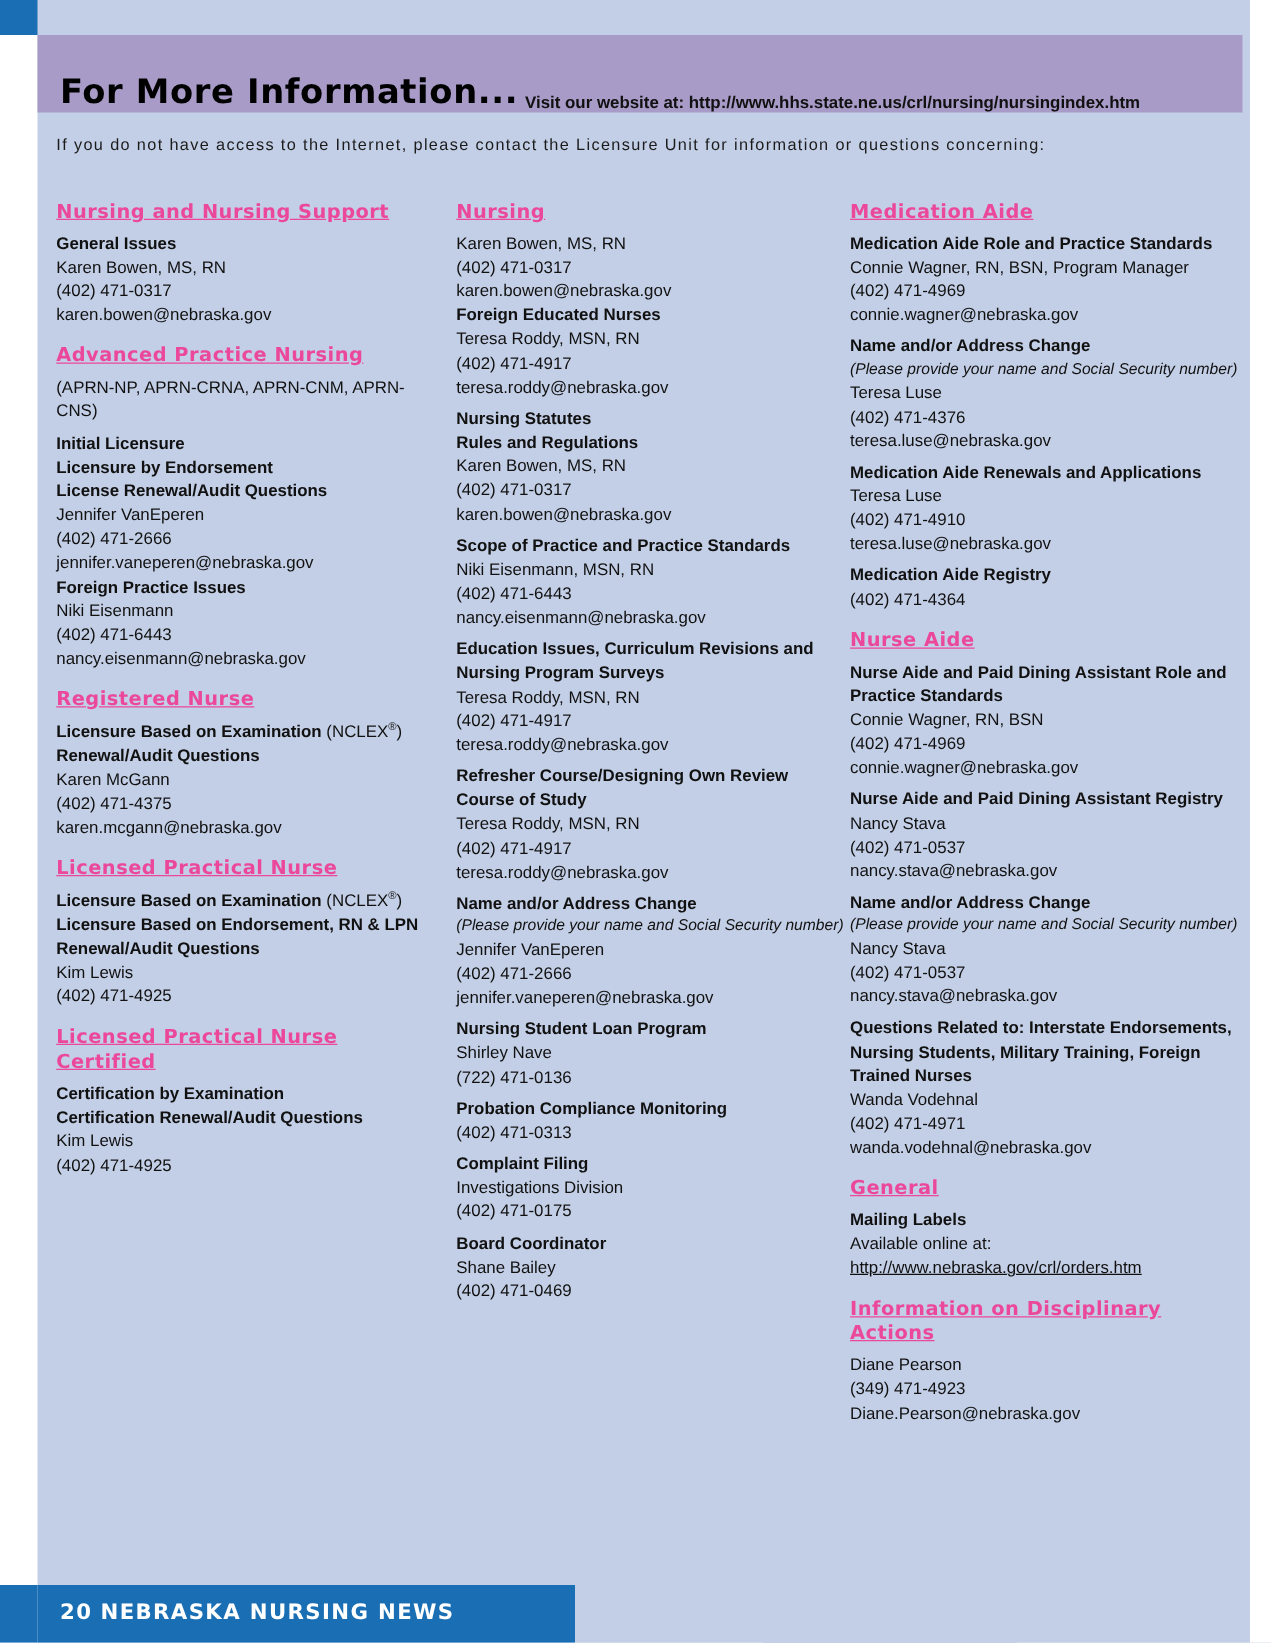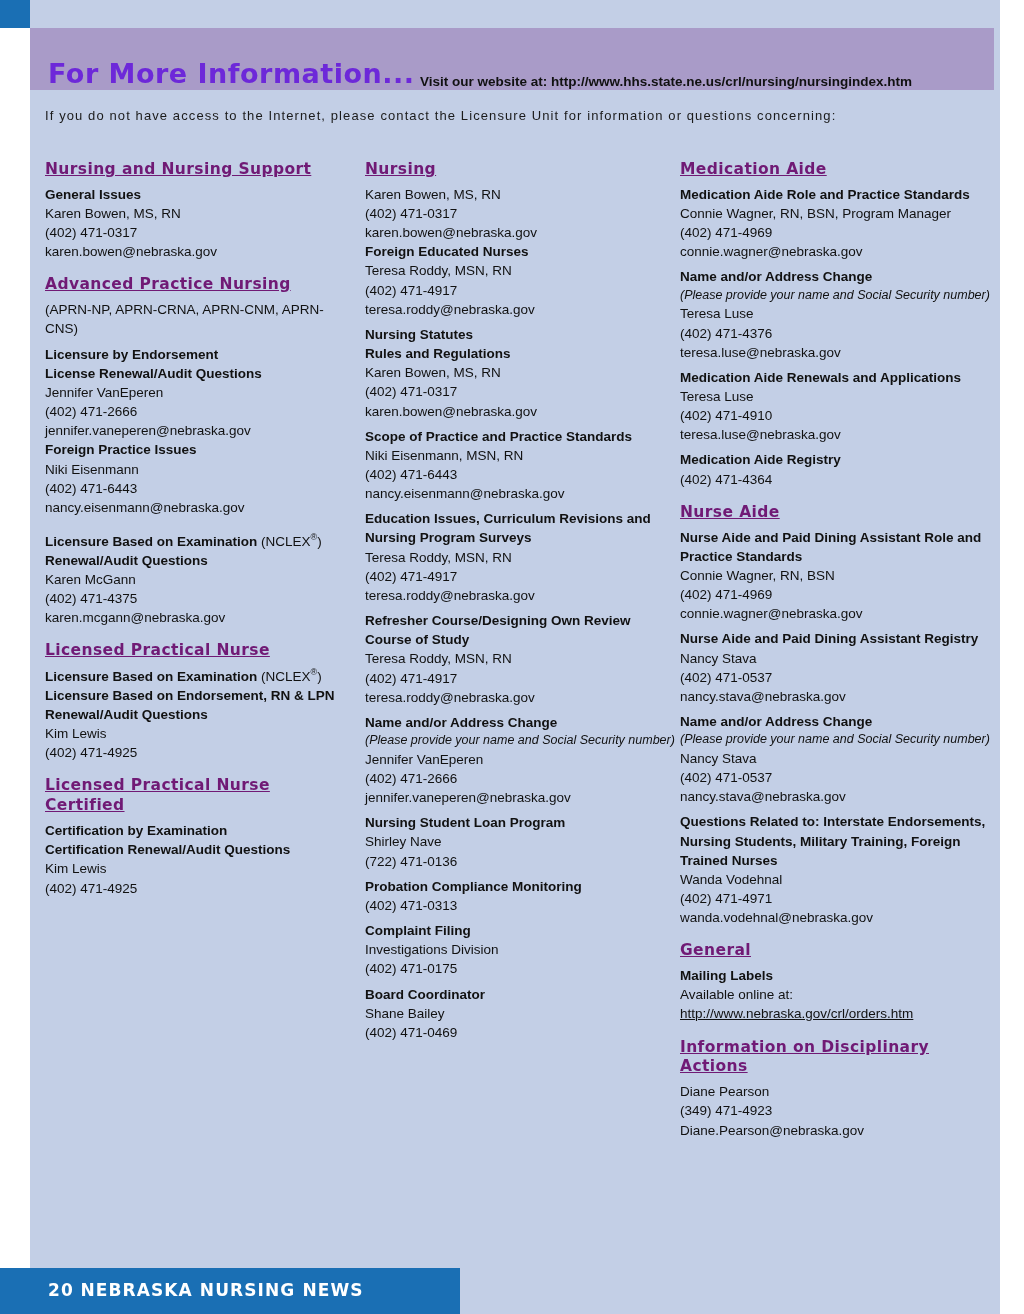--- a/index.html
+++ b/index.html
@@ -23,21 +23,21 @@
   .white-right {
     position:absolute; right:0; top:0; width:24px; height:1314px; background:#ffffff;
   }
   .header-band {
     position:absolute; left:30px; top:28px; width:964px; height:62px;
     background:#a99bc8;
   }
   .header-title {
     position:absolute; left:48px; top:58px;
     font-size:27px; font-weight:bold; letter-spacing:.5px;
-    color:#6d28d9;
+    color:#000000;
     font-family:"DejaVu Sans", sans-serif;
   }
   .header-sub {
     position:absolute; left:420px; top:74px;
     font-size:13.5px; font-weight:bold; color:#111;
   }
   .intro {
     position:absolute; left:45px; top:108px; width:930px;
     font-size:13px; color:#1b1b1b; letter-spacing:1.1px;
   }
@@ -46,21 +46,21 @@
   }
   .col {
     position:absolute; top:0;
   }
   .col1 { left:0px;   width:305px; }
   .col2 { left:320px; width:310px; }
   .col3 { left:635px; width:318px; }
 
   h3.sec {
     font-family:"DejaVu Sans", sans-serif;
-    font-size:15.5px; font-weight:bold; color:#701a75;
+    font-size:15.5px; font-weight:bold; color:#ec4899;
     margin:0 0 5px 0; letter-spacing:.4px;
     text-decoration:underline;
     line-height:1.28;
   }
   .blk { margin:0 0 14px 0; }
   .bold { font-weight:bold; font-size:13.5px; color:#111; line-height:1.42; }
   .plain { font-weight:normal; font-size:13.5px; color:#111; line-height:1.42; }
   .ital { font-style:italic; font-size:12.5px; color:#111; line-height:1.42; }
   .reg { font-size:9px; vertical-align:super; }
   .linkish { text-decoration:underline; }
@@ -100,31 +100,33 @@
         <h3 class="sec">Nursing and Nursing Support</h3>
         <div class="bold">General Issues</div>
         <div class="plain">Karen Bowen, MS, RN</div>
         <div class="plain">(402) 471-0317</div>
         <div class="plain">karen.bowen@nebraska.gov</div>
       </div>
       <div class="blk">
         <h3 class="sec">Advanced Practice Nursing</h3>
         <div class="plain">(APRN-NP, APRN-CRNA, APRN-CNM, APRN-CNS)</div>
         <div class="spacer6"></div>
+        <div class="bold">Initial Licensure</div>
         <div class="bold">Licensure by Endorsement</div>
         <div class="bold">License Renewal/Audit Questions</div>
         <div class="plain">Jennifer VanEperen</div>
         <div class="plain">(402) 471-2666</div>
         <div class="plain">jennifer.vaneperen@nebraska.gov</div>
         <div class="bold">Foreign Practice Issues</div>
         <div class="plain">Niki Eisenmann</div>
         <div class="plain">(402) 471-6443</div>
         <div class="plain">nancy.eisenmann@nebraska.gov</div>
       </div>
       <div class="blk">
+        <h3 class="sec">Registered Nurse</h3>
         <div class="bold"><span>Licensure Based on Examination </span><span style="font-weight: normal;">(NCLEX</span><span class="reg" style="font-weight: normal;">®</span><span style="font-weight: normal;">)</span></div>
         <div class="bold">Renewal/Audit Questions</div>
         <div class="plain">Karen McGann</div>
         <div class="plain">(402) 471-4375</div>
         <div class="plain">karen.mcgann@nebraska.gov</div>
       </div>
       <div class="blk">
         <h3 class="sec">Licensed Practical Nurse</h3>
         <div class="bold"><span>Licensure Based on Examination </span><span style="font-weight: normal;">(NCLEX</span><span class="reg" style="font-weight: normal;">®</span><span style="font-weight: normal;">)</span></div>
         <div class="bold">Licensure Based on Endorsement, RN &amp; LPN</div>

